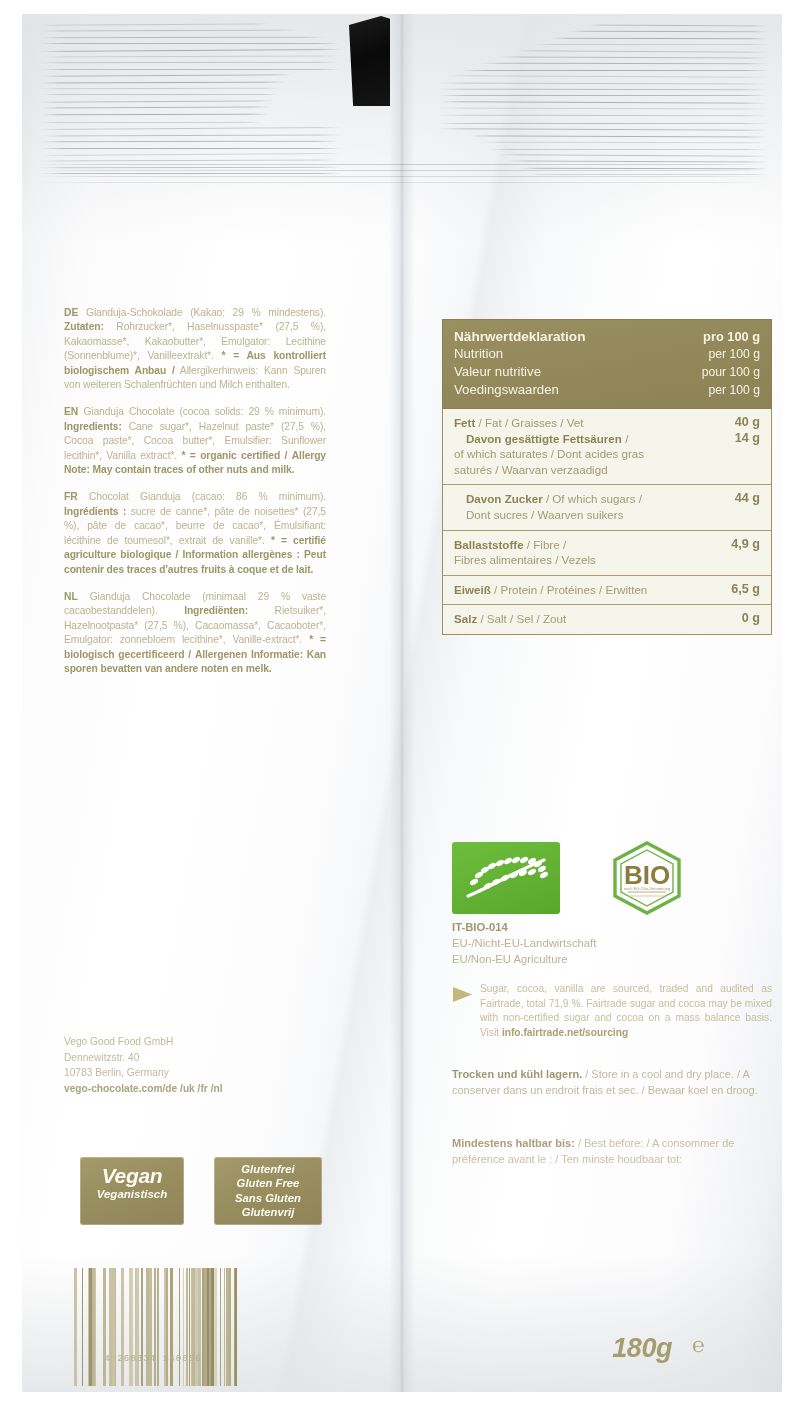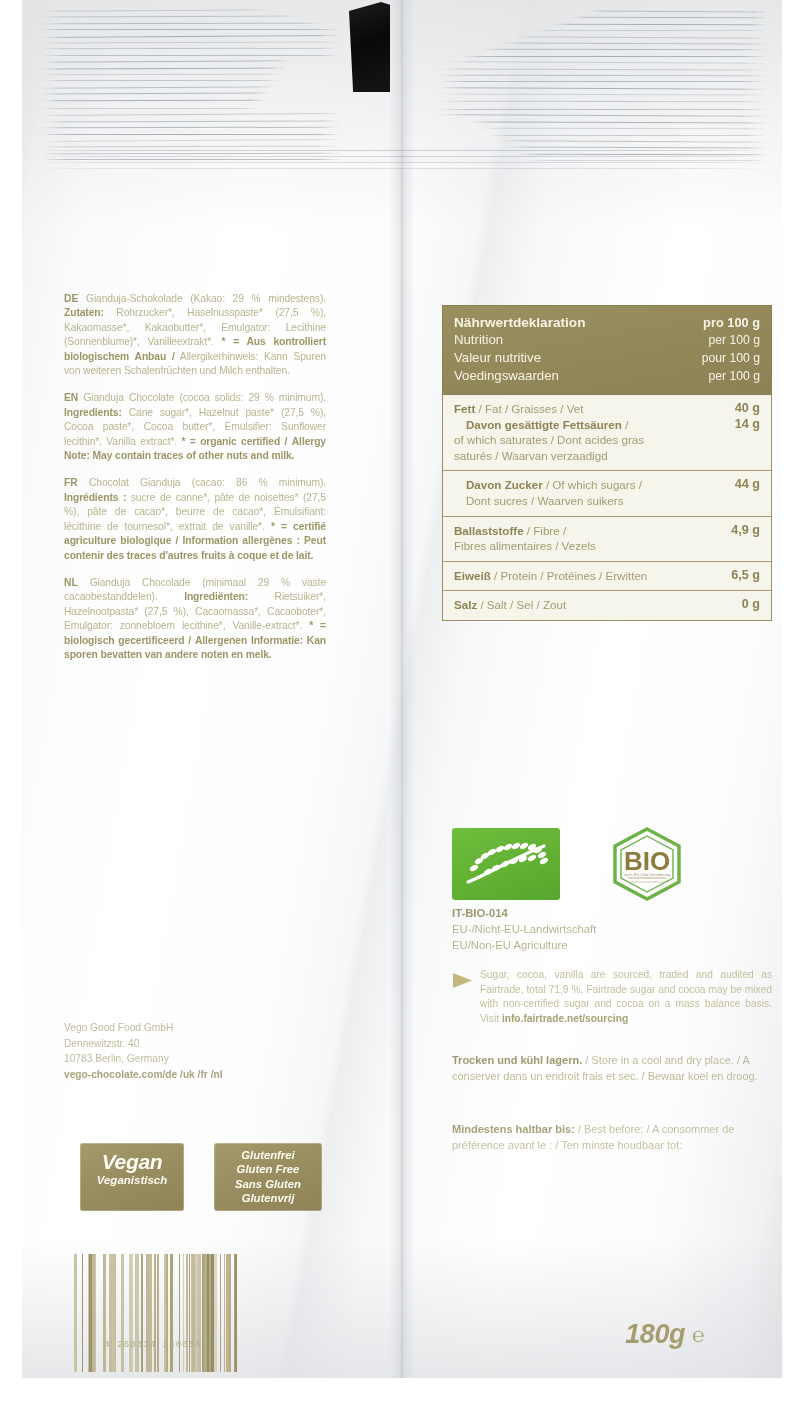--- a/index.html
+++ b/index.html
@@ -5,21 +5,21 @@
   * { box-sizing: border-box; margin:0; padding:0; }
   html,body { background:#ffffff; }
   body {
     width:800px; height:1406px;
     font-family:"Liberation Sans", sans-serif;
     position:relative; overflow:hidden;
   }
 
   
   #package {
-    position:absolute; left:22px; top:0;
+    position:absolute; left:22px; top:14px;
     width:760px; height:1378px;
     background:
       linear-gradient(100deg,
         #e2e4e6 0%, #f3f4f5 4%, #fbfbfc 10%,
         #ffffff 26%, #fdfdfe 42%, #f6f7f8 49.5%,
         #eceef0 50.5%, #f8f9fa 56%, #ffffff 70%,
         #fcfcfd 86%, #f0f1f3 95%, #dfe1e3 100%);
     border-radius:3px 3px 2px 2px;
   }
   
@@ -107,21 +107,21 @@
     font-family:"Liberation Mono", monospace;
     text-align:center;
     filter:blur(.45px);
   }
 
   
   #weight {
     position:absolute; right:78px; bottom:28px;
     color:#a59d6e; font-size:27px; font-weight:bold; font-style:italic;
     letter-spacing:-0.5px;
-    display:flex; align-items:center; gap:7px;
+    display:flex; gap:20px;
   }
   #weight .e-mark {
     font-size:21px; font-style:italic; font-weight:normal; color:#b0a87c;
   }
 
   
   #right-col { position:absolute; left:420px; top:305px; width:330px; }
 
   #nutri-head {
     background:linear-gradient(170deg,#9a8f5f 0%, #93885a 50%, #8d8255 100%);

